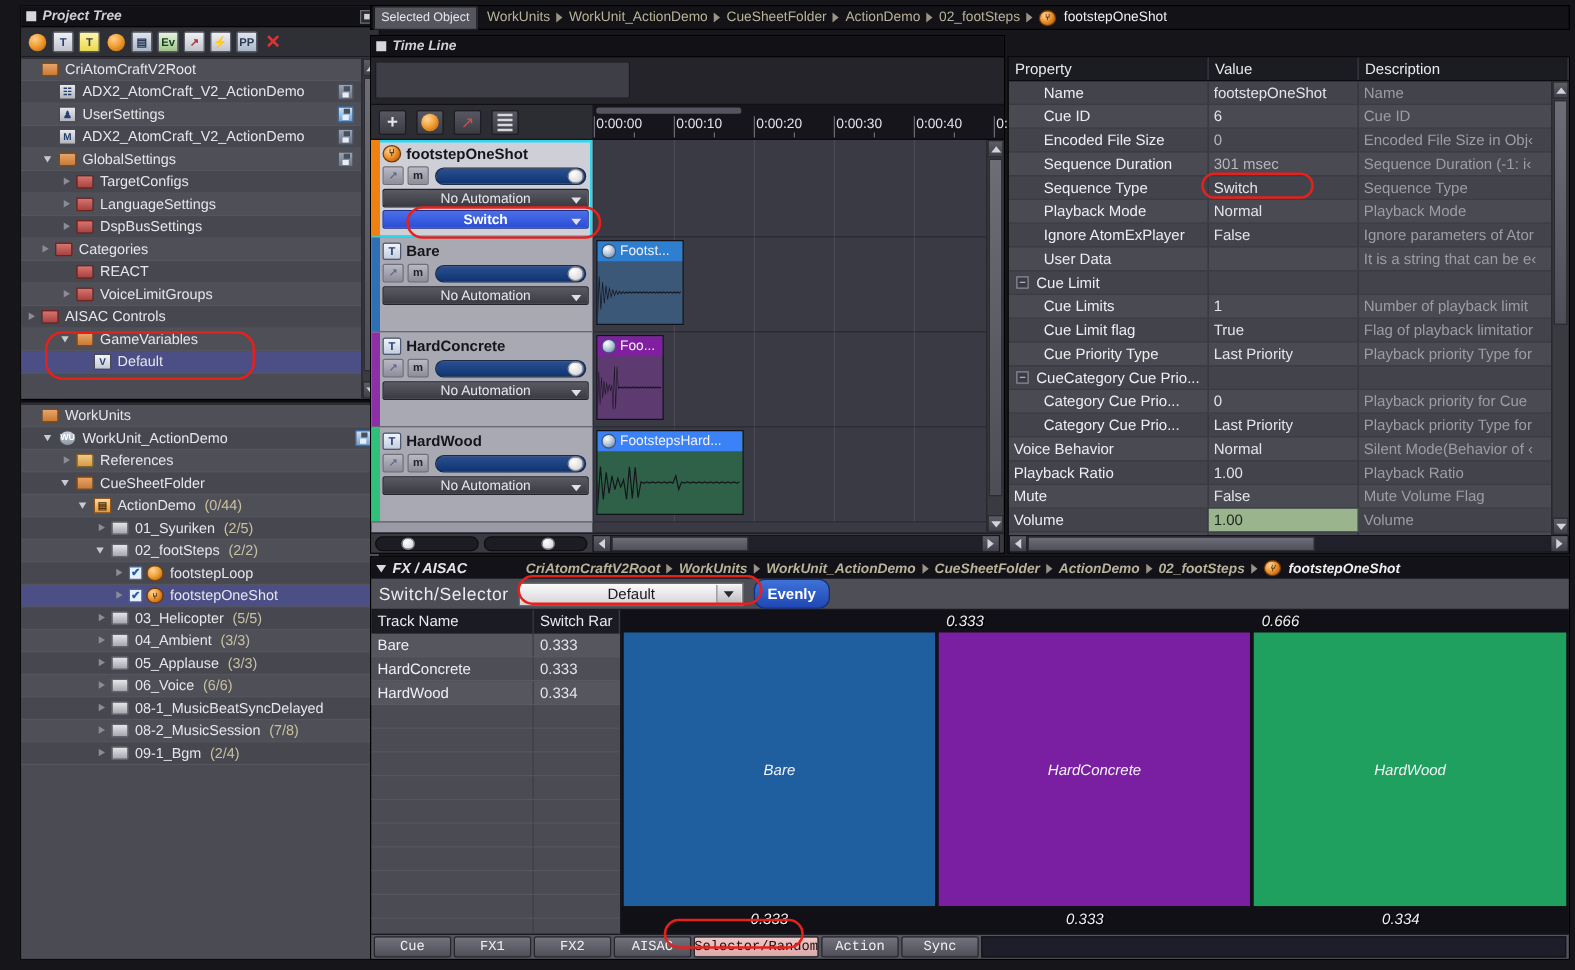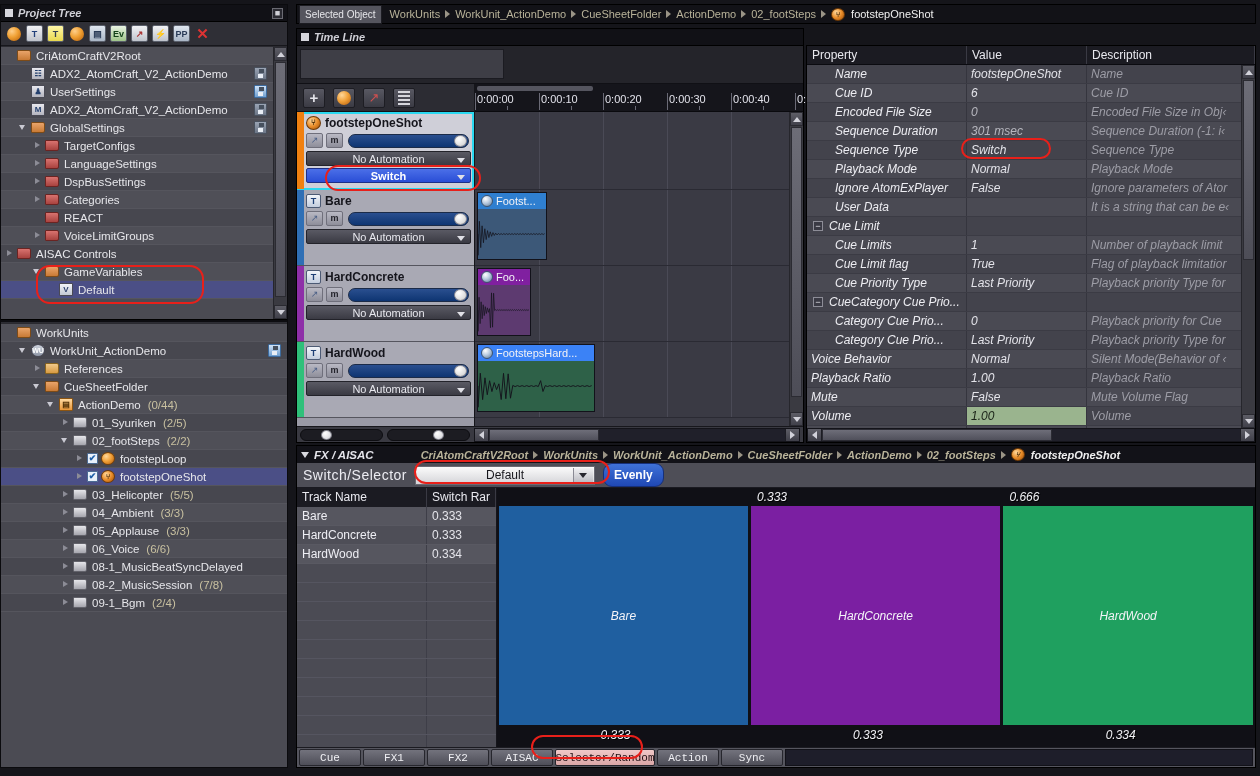--- a/index.html
+++ b/index.html
@@ -24,21 +24,21 @@
     width: 8px; height: 8px; background: #d6d6dc; display: inline-block;
   }
   .panel-title .collapse {
     margin-left: auto; width: 11px; height: 11px;
     border: 1px solid #6a6a72; color: #d0d0d6; font-style: normal;
     font-size: 9px; line-height: 9px; text-align: center; background: #2a2a31;
   }
 
   
   #project-tree {
-    position: absolute; left: 0; top: 4px; width: 288px; height: 764px;
+    position: absolute; left: 16px; top: 4px; width: 288px; height: 764px;
     background: #3b3b42; border: 1px solid #0b0b0e;
     display: flex; flex-direction: column;
   }
   #tree-toolbar {
     background: #2f2f36; padding: 3px 4px; display: flex; gap: 4px;
     align-items: center; border-bottom: 1px solid #17171c;
   }
   .tbtn {
     width: 17px; height: 17px; border-radius: 2px;
     display: flex; align-items: center; justify-content: center;
@@ -327,21 +327,21 @@
   #prop-panel {
     position: absolute; left: 806px; top: 45px; width: 450px; height: 398px;
     background: #2b2b32; border: 1px solid #000;
     display: flex; flex-direction: column;
   }
   .pg-header {
     display: flex; height: 19px; background: #1b1b22; color: #e8e8ee;
     font-size: 12px; border-bottom: 1px solid #0b0b10;
   }
   .pg-header div { padding: 2px 5px; border-right: 1px solid #3a3a44; }
-  .pg-rows { flex: 1; overflow: hidden; position: relative; font-style: italic; }
+  .pg-rows { flex: 1; overflow: hidden; position: relative; }
   .pg-row {
     display: flex; height: 19px; font-size: 12px; align-items: stretch;
     border-bottom: 1px solid #3b3b44;
   }
   .pg-row:nth-child(odd) { background: #43434c; }
   .pg-row:nth-child(even) { background: #4a4a53; }
   .pg-name { width: 160px; padding: 2px 4px; color: #ededf2; border-right: 1px solid #35353e;
     white-space: nowrap; overflow: hidden; display: flex; align-items: center; }
   .pg-name.indent { padding-left: 28px; }
   .pg-name.group { padding-left: 6px; gap: 6px; }
@@ -499,21 +499,21 @@
           <div class="trow base" style="padding-left: 32px;">
             <span class="tw-arrow right"></span>
             <div class="tfolder"></div>
             <span class="tlabel">LanguageSettings</span>
           </div>
           <div class="trow alt" style="padding-left: 32px;">
             <span class="tw-arrow right"></span>
             <div class="tfolder"></div>
             <span class="tlabel">DspBusSettings</span>
           </div>
-          <div class="trow base" style="padding-left: 32px;">
+          <div class="trow base" style="padding-left: 15px;">
             <span class="tw-arrow right"></span>
             <div class="tfolder"></div>
             <span class="tlabel">Categories</span>
           </div>
           <div class="trow alt" style="padding-left: 32px;">
             <span class="tw-arrow "></span>
             <div class="tfolder"></div>
             <span class="tlabel">REACT</span>
           </div>
           <div class="trow base" style="padding-left: 32px;">

